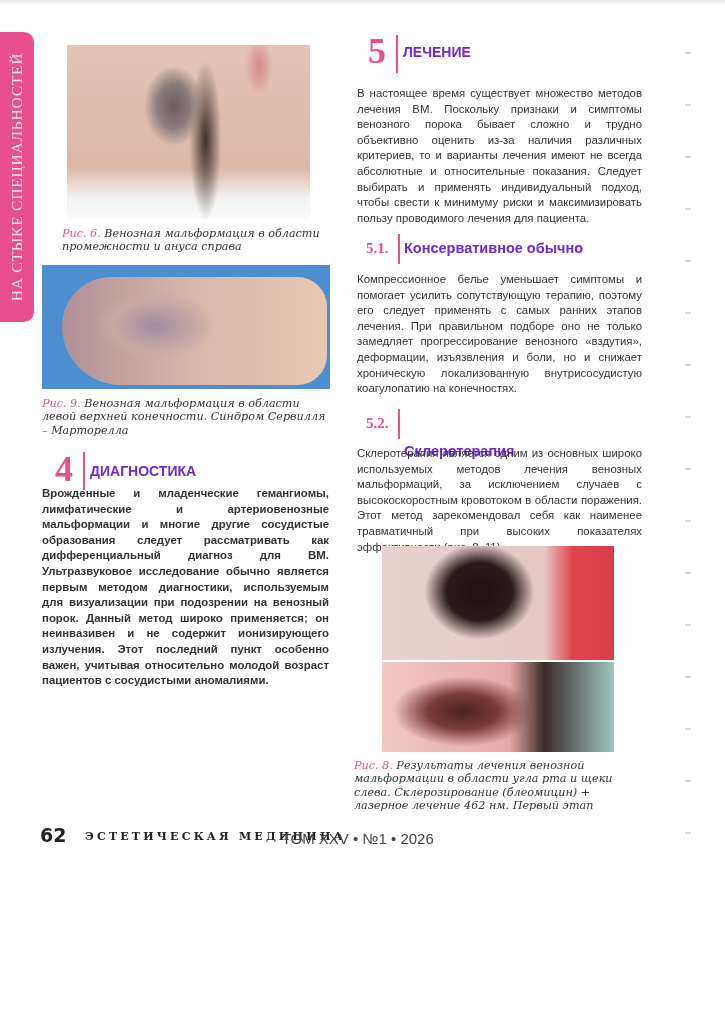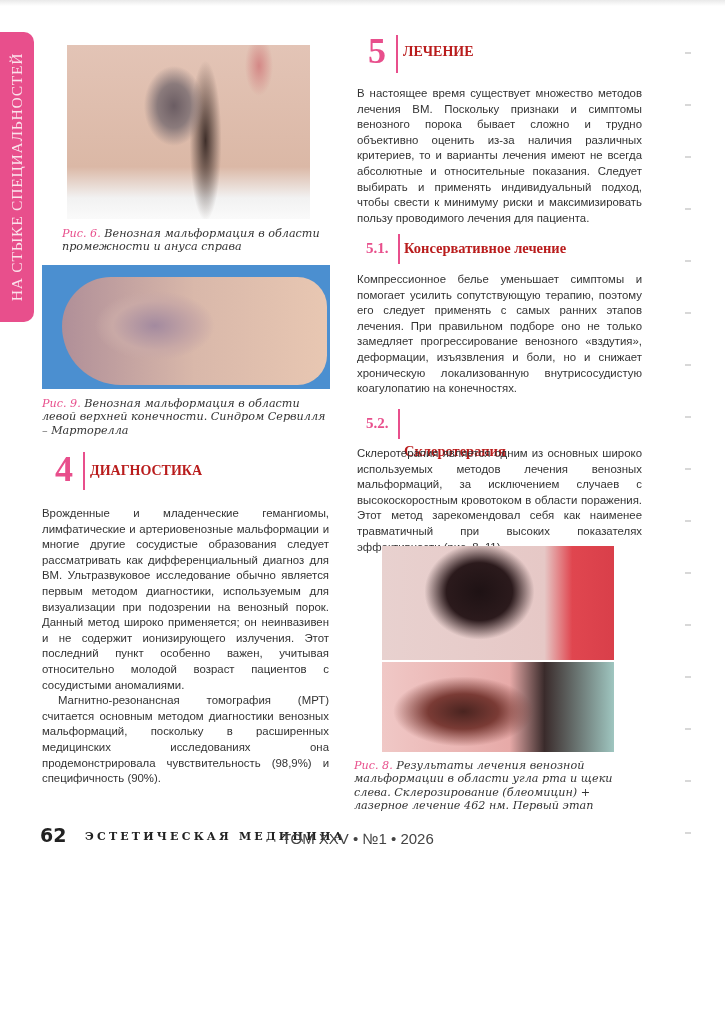--- a/index.html
+++ b/index.html
@@ -27,21 +27,21 @@
        background:radial-gradient(ellipse 55px 48px at 42% 40%, #1e1214 0%, #2b1a1c 60%, rgba(0,0,0,0) 100%),
                   linear-gradient(90deg,#e8d1cf 0%,#e6c8c6 70%,#e0464f 82%,#d93f4a 100%);}
   .fig8 .b{position:absolute;left:0;top:116px;width:232px;height:90px;
        background:radial-gradient(ellipse 70px 35px at 35% 55%, #4a2420 0%, #7a3b35 50%, rgba(0,0,0,0) 100%),
                   linear-gradient(90deg,#f0c8c6 0%,#e7aaa8 55%,#3a2b2b 70%,#9fc6c0 100%);}
   .cap{position:absolute;font-family:"DejaVu Serif",serif;font-style:italic;font-size:11.2px;
        line-height:13.4px;color:#333;}
   .cap .lab{color:#e84f8c;}
   .h-num{position:absolute;font-family:"Liberation Serif",serif;font-weight:bold;color:#e84f8c;}
   .h-bar{position:absolute;width:1.5px;background:#e84f8c;}
-  .h-title{position:absolute;font-family:Liberation Serif, serif;font-weight:bold;color:#b91c1c;}
+  .h-title{position:absolute;font-family:Liberation Sans, sans-serif;font-weight:bold;color:#6d28d9;}
   .para{position:absolute;font-size:11.4px;line-height:15.6px;text-align:justify;color:#333;
         font-family:"Liberation Sans",sans-serif;}
   .para p{margin:0;}
   .para p.ind{text-indent:16px;}
   .footer-num{position:absolute;left:40px;top:824px;font-family:"DejaVu Sans",sans-serif;
         font-weight:bold;font-size:19px;color:#222;}
   .footer-mag{position:absolute;left:85px;top:830px;font-family:"DejaVu Serif",serif;font-weight:bold;
         font-size:11px;letter-spacing:3.2px;color:#222;}
   .footer-issue{position:absolute;left:282px;top:830px;font-size:15px;color:#444;}
   .edge-marks{position:absolute;left:685px;top:30px;width:6px;height:820px;
@@ -67,36 +67,35 @@
 </div>
 <div class="cap" style="left:42px;top:397px;width:290px;">
   <span class="lab">Рис. 9.</span>
   <span>Венозная мальформация в области левой верхней конечности. Синдром Сервилля – Марторелла</span>
 </div>
 
 <div class="h-num" style="left:55px;top:449px;font-size:36px;line-height:40px;">4</div>
 <div class="h-bar" style="left:83px;top:452px;height:38px;"></div>
 <div class="h-title" style="left:90px;top:463px;font-size:14px;">ДИАГНОСТИКА</div>
 
-<div class="para" style="left:42px;top:506px;width:287px;">
+<div class="para" style="left:42px;top:486px;width:287px;font-weight:bold;">
   <p>Врожденные и младенческие гемангиомы, лимфатические и артериовенозные мальформации и многие другие сосудистые образования следует рассматривать как дифференциальный диагноз для ВМ. Ультразвуковое исследование обычно является первым методом диагностики, используемым для визуализации при подозрении на венозный порок. Данный метод широко применяется; он неинвазивен и не содержит ионизирующего излучения. Этот последний пункт особенно важен, учитывая относительно молодой возраст пациентов с сосудистыми аномалиями.</p>
-  <p class="ind">Магнитно-резонансная томография (МРТ) считается основным методом диагностики венозных мальформаций, поскольку в расширенных медицинских исследованиях она продемонстрировала чувствительность (98,9%) и специфичность (90%).</p>
 </div>
 
 <div class="h-num" style="left:368px;top:31px;font-size:36px;line-height:40px;">5</div>
 <div class="h-bar" style="left:396px;top:35px;height:38px;"></div>
 <div class="h-title" style="left:403px;top:44px;font-size:14px;">ЛЕЧЕНИЕ</div>
 
 <div class="para" style="left:357px;top:86px;width:285px;">
   <p>В настоящее время существует множество методов лечения ВМ. Поскольку признаки и симптомы венозного порока бывает сложно и трудно объективно оценить из-за наличия различных критериев, то и варианты лечения имеют не всегда абсолютные и относительные показания. Следует выбирать и применять индивидуальный подход, чтобы свести к минимуму риски и максимизировать пользу проводимого лечения для пациента.</p>
 </div>
 
 <div class="h-num" style="left:366px;top:240px;font-size:15px;">5.1.</div>
 <div class="h-bar" style="left:398px;top:234px;height:30px;"></div>
-<div class="h-title" style="left:404px;top:240px;font-size:14.5px;">Консервативное лечение</div>
+<div class="h-title" style="left:404px;top:240px;font-size:14.5px;">Консервативное обычно</div>
 
 <div class="para" style="left:357px;top:272px;width:285px;">
   <p>Компрессионное белье уменьшает симптомы и помогает усилить сопутствующую терапию, поэтому его следует применять с самых ранних этапов лечения. При правильном подборе оно не только замедляет прогрессирование венозного «вздутия», деформации, изъязвления и боли, но и снижает хроническую локализованную внутрисосудистую коагулопатию на конечностях.</p>
 </div>
 
 <div class="h-num" style="left:366px;top:415px;font-size:15px;">5.2.</div>
 <div class="h-bar" style="left:398px;top:409px;height:30px;"></div>
 <div class="h-title" style="left:404px;top:415px;font-size:14.5px;margin-top:28px;">Склеротерапия</div>
 
 <div class="para" style="left:357px;top:446px;width:285px;">

